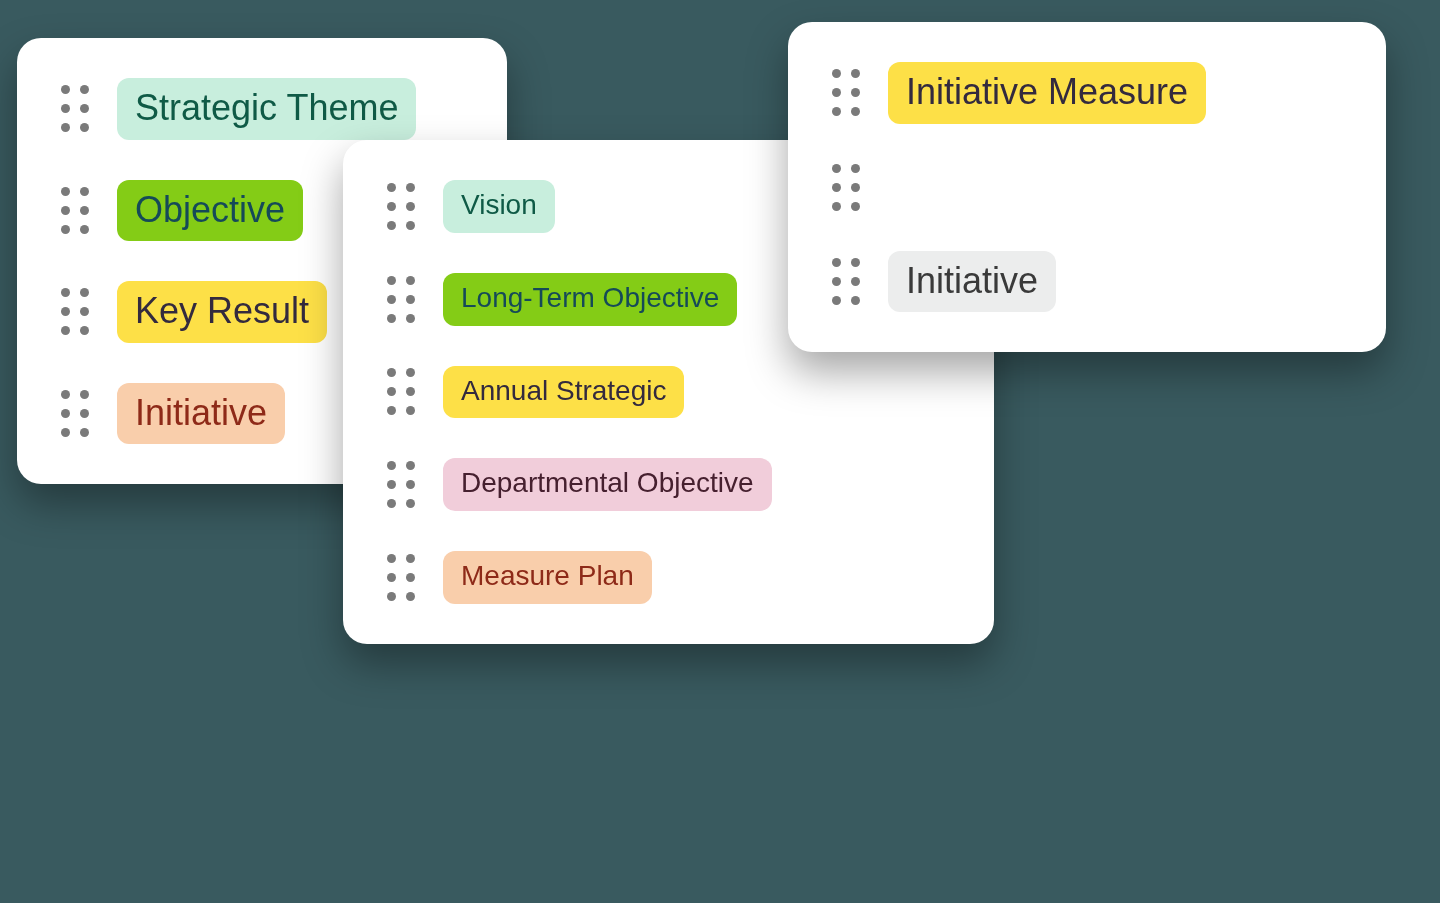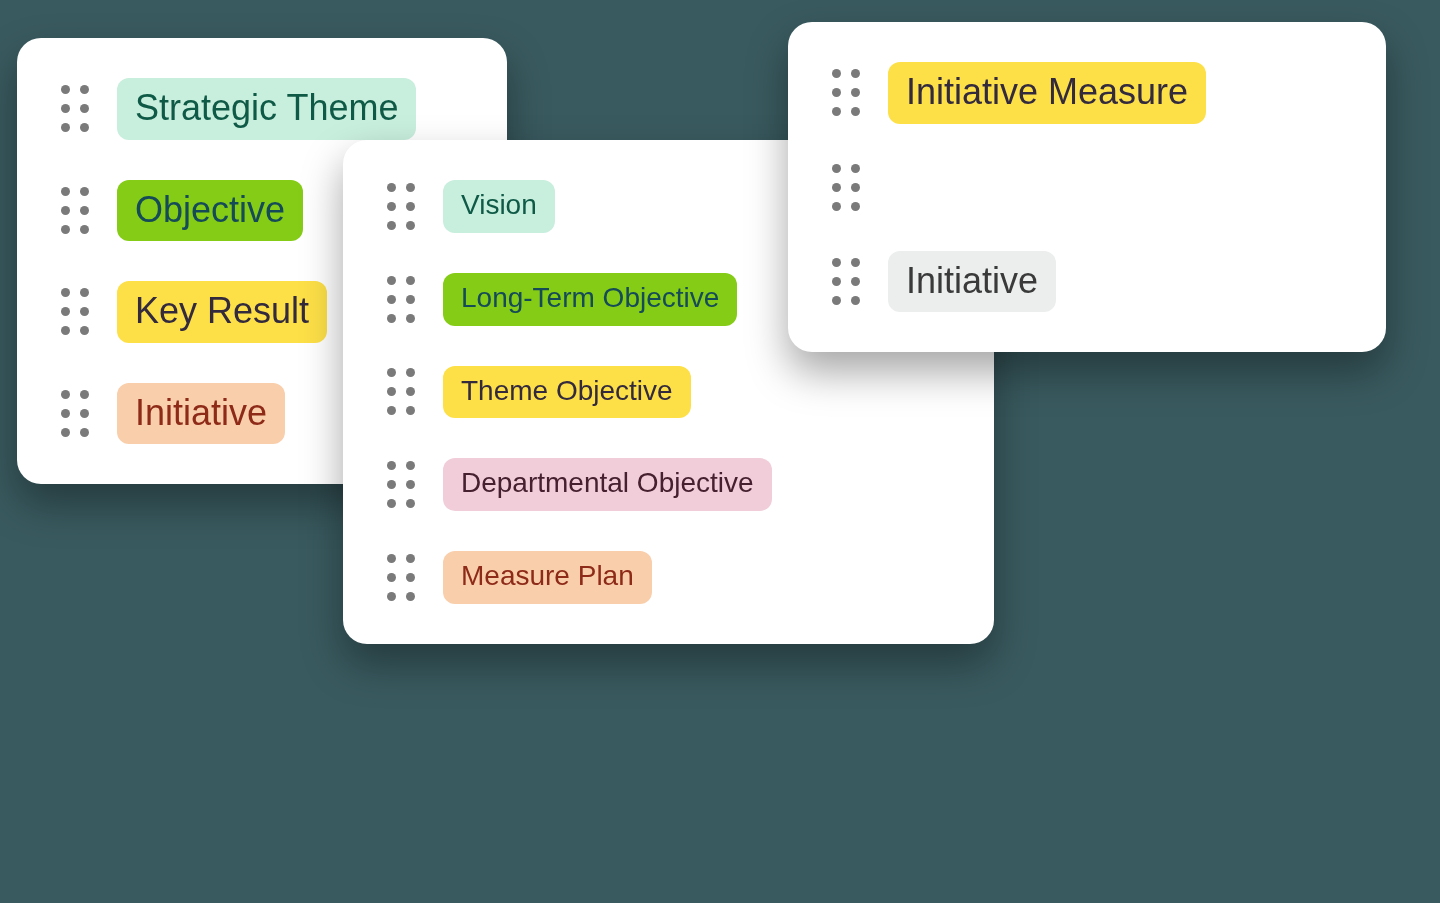--- a/index.html
+++ b/index.html
@@ -137,21 +137,21 @@
   </div>
   <div class="row">
     <div class="handle">
         <span></span>
         <span></span>
         <span></span>
         <span></span>
         <span></span>
         <span></span>
       </div>
-    <div class="tag c-purple">Theme Objective</div>
+    <div class="tag c-purple">Annual Strategic</div>
   </div>
   <div class="row">
     <div class="handle">
         <span></span>
         <span></span>
         <span></span>
         <span></span>
         <span></span>
         <span></span>
       </div>

